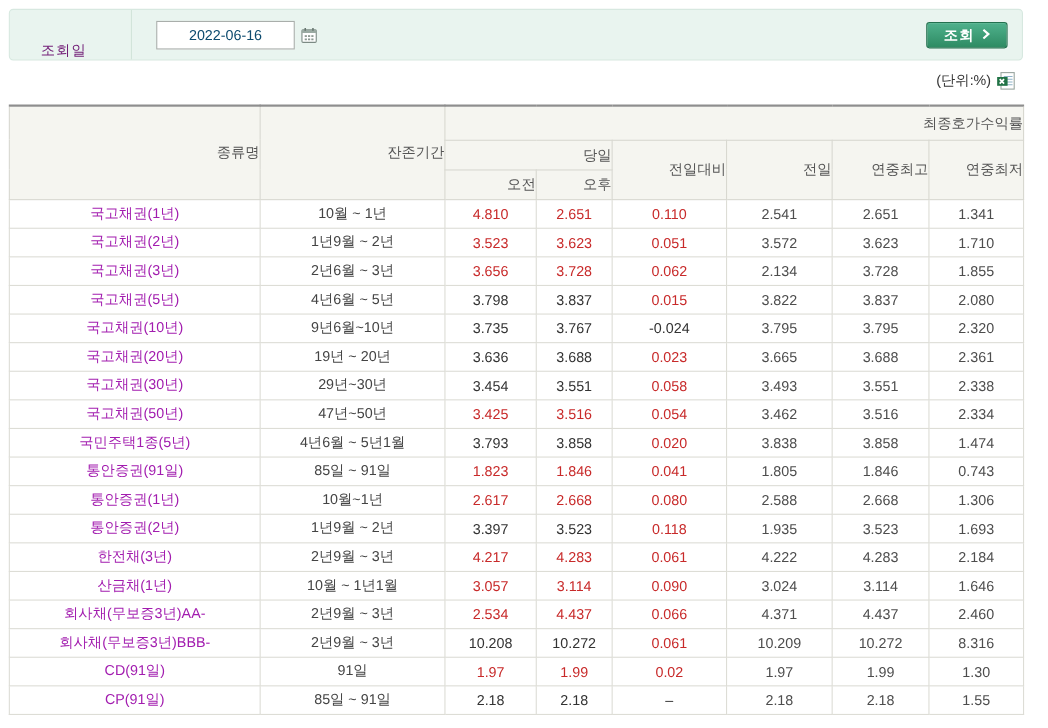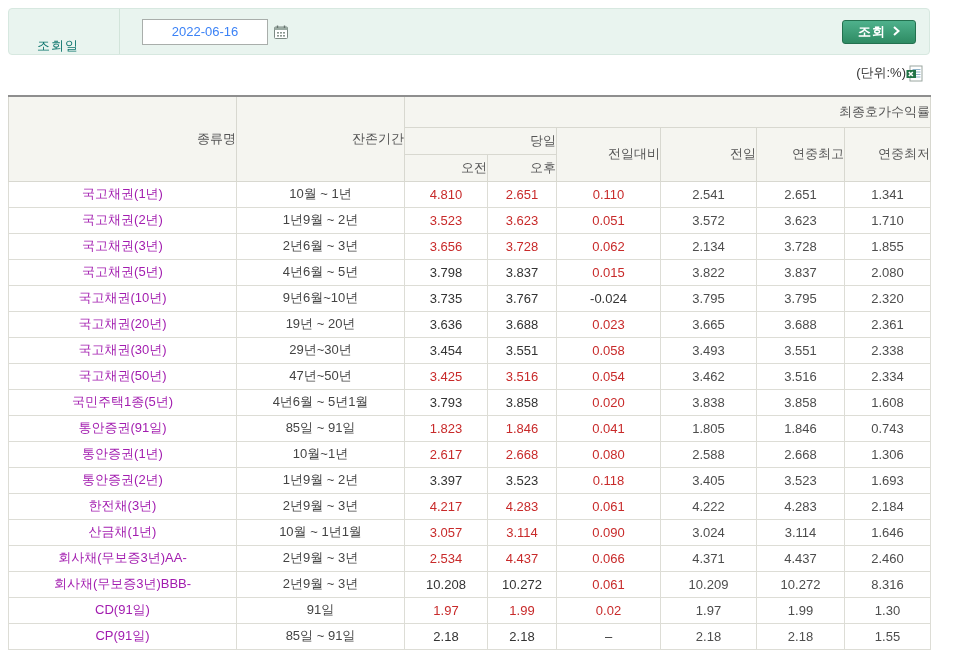--- a/index.html
+++ b/index.html
@@ -9,39 +9,39 @@
     font-family: "Liberation Sans", "DejaVu Sans", sans-serif;
     font-size: 13px; color: #333; overflow: hidden; position: relative;
   }
 
   
   .search-bar {
     position: absolute; left: 8px; top: 8px; width: 922px; height: 47px;
     background: var(--bar_bg, #e9f4ef); border: 1px solid #d7e8e0; border-radius: 4px;
     display: flex; align-items: center;
   }
-  .sb-label { margin-left: 28px; color: #0f766e; letter-spacing: 1px; margin-top: 28px; }
+  .sb-label { margin-left: 28px; color: #701a75; letter-spacing: 1px; margin-top: 28px; }
   .sb-divider { width: 1px; align-self: stretch; background: #d2e4da; margin-left: 40px; }
   .date-input {
     margin-left: 22px; width: 126px; height: 23px;
     border: 1px solid #a9aeab; background: #fff; text-align: center;
-    font-size: 13px; color: #3b82f6; font-family: inherit; padding: 12px;
+    font-size: 13px; color: #0c4a6e; font-family: inherit; padding: 12px;
   }
   .icon-btn { background: none; border: none; padding: 0; margin-left: 5px; cursor: pointer; line-height: 0; }
   .sb-spacer { flex: 1; }
   .search-btn {
     margin-right: 13px; height: 24px; padding: 0 15px;
     background: linear-gradient(var(--button_green_light, #4fb18c), var(--button_green, #2e8b63));
     border: 1px solid #23714f; border-radius: 3px;
     color: #fff; font-weight: bold; font-size: 13px; letter-spacing: 1px;
     display: flex; align-items: center; gap: 7px; cursor: pointer; font-family: inherit;
   }
 
   
-  .unit-row { position: absolute; top: 64px; right: 30px; display: flex; }
+  .unit-row { position: absolute; top: 64px; right: 30px; display: flex; gap: 5px; }
   .unit-text { color: #333; font-size: 13px; }
   .excel-btn { background: none; border: none; padding: 0; cursor: pointer; line-height: 0; }
 
   
   table.yield {
     position: absolute; left: 8px; top: 95px; width: 922px;
     border-collapse: collapse; table-layout: fixed;
     border-top: 2px solid #8e8e8e; border-bottom: 1px solid #9c9c9c;
   }
   table.yield th {
@@ -220,21 +220,21 @@
         <td class="cell-num v-neutral">2.334</td>
       </tr>
       <tr>
         <td class="cell-name">국민주택1종(5년)</td>
         <td class="cell-period">4년6월 ~ 5년1월</td>
         <td class="cell-num v-dn">3.793</td>
         <td class="cell-num v-dn">3.858</td>
         <td class="cell-num v-up">0.020</td>
         <td class="cell-num v-neutral">3.838</td>
         <td class="cell-num v-neutral">3.858</td>
-        <td class="cell-num v-neutral">1.608</td>
+        <td class="cell-num v-neutral">1.474</td>
       </tr>
       <tr>
         <td class="cell-name">통안증권(91일)</td>
         <td class="cell-period">85일 ~ 91일</td>
         <td class="cell-num v-up">1.823</td>
         <td class="cell-num v-up">1.846</td>
         <td class="cell-num v-up">0.041</td>
         <td class="cell-num v-neutral">1.805</td>
         <td class="cell-num v-neutral">1.846</td>
         <td class="cell-num v-neutral">0.743</td>
@@ -248,21 +248,21 @@
         <td class="cell-num v-neutral">2.588</td>
         <td class="cell-num v-neutral">2.668</td>
         <td class="cell-num v-neutral">1.306</td>
       </tr>
       <tr>
         <td class="cell-name">통안증권(2년)</td>
         <td class="cell-period">1년9월 ~ 2년</td>
         <td class="cell-num v-dn">3.397</td>
         <td class="cell-num v-dn">3.523</td>
         <td class="cell-num v-up">0.118</td>
-        <td class="cell-num v-neutral">3.405</td>
+        <td class="cell-num v-neutral">1.935</td>
         <td class="cell-num v-neutral">3.523</td>
         <td class="cell-num v-neutral">1.693</td>
       </tr>
       <tr>
         <td class="cell-name">한전채(3년)</td>
         <td class="cell-period">2년9월 ~ 3년</td>
         <td class="cell-num v-up">4.217</td>
         <td class="cell-num v-up">4.283</td>
         <td class="cell-num v-up">0.061</td>
         <td class="cell-num v-neutral">4.222</td>

